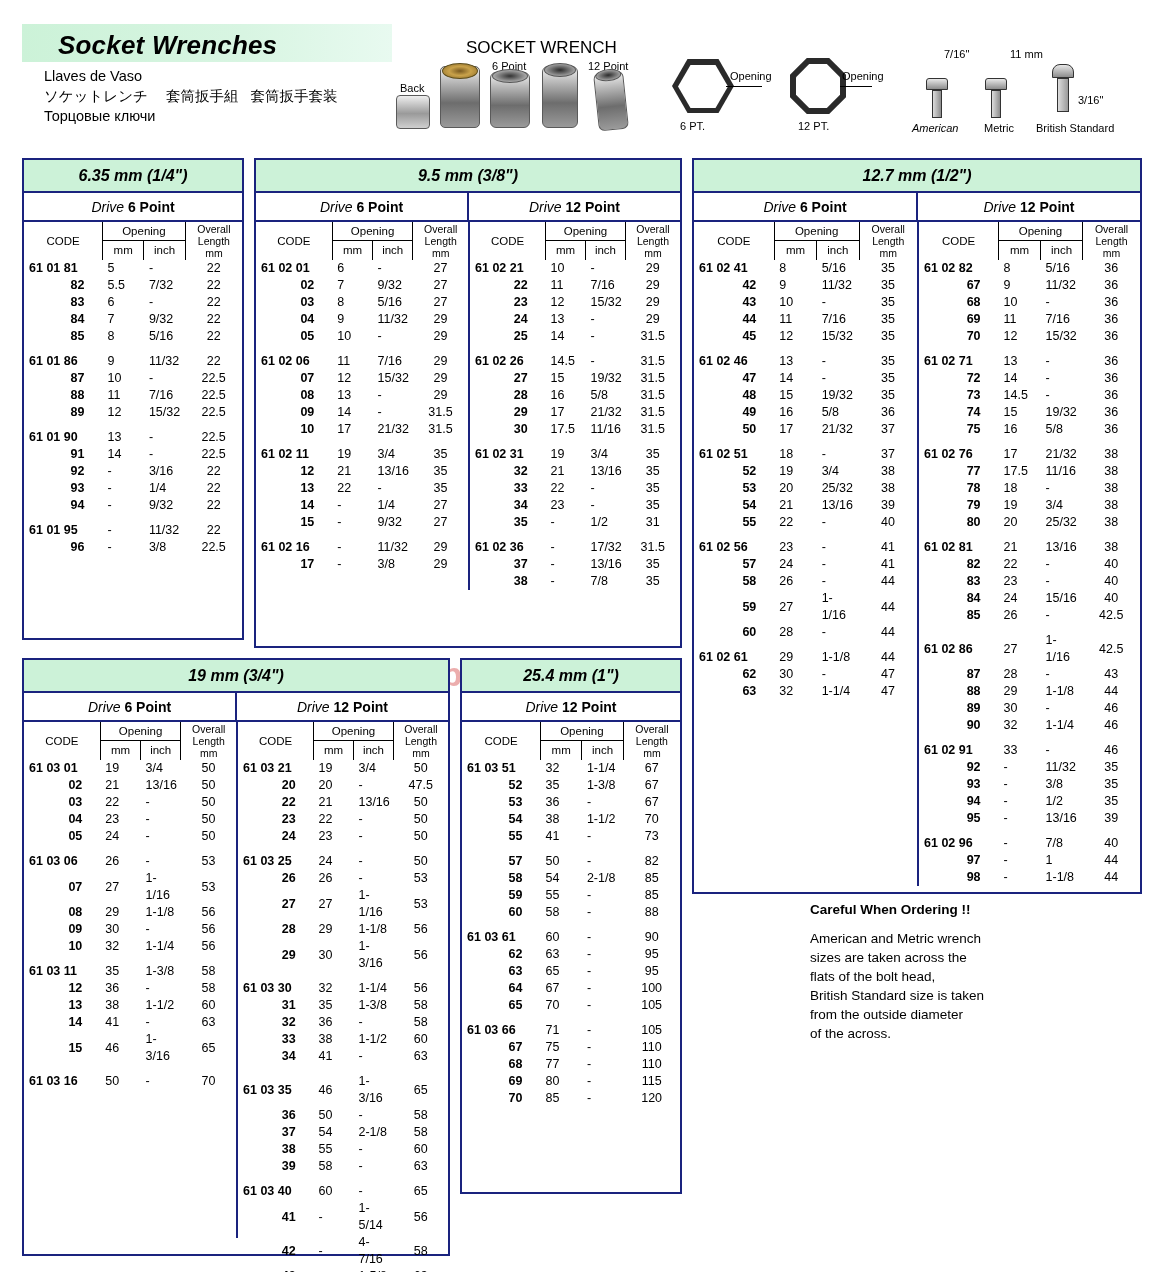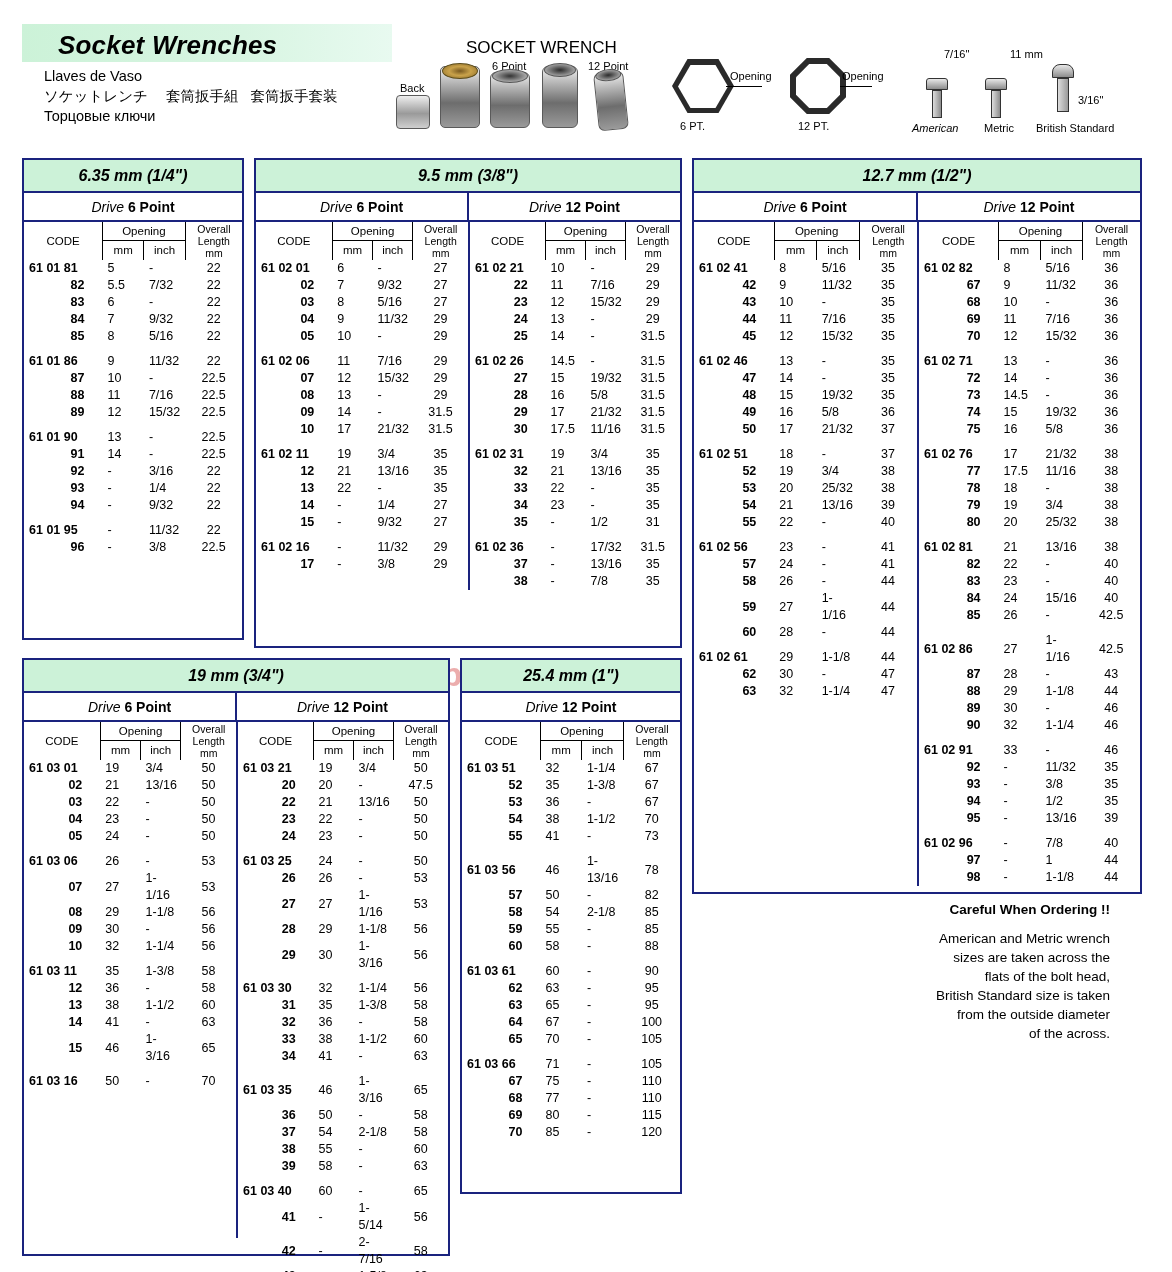--- a/index.html
+++ b/index.html
@@ -1334,21 +1334,21 @@
               </tr>
               <tr>
                 <td class="code cont">41</td>
                 <td class="v">-</td>
                 <td class="v">1-5/14</td>
                 <td class="c">56</td>
               </tr>
               <tr>
                 <td class="code cont">42</td>
                 <td class="v">-</td>
-                <td class="v">2-7/16</td>
+                <td class="v">4-7/16</td>
                 <td class="c">58</td>
               </tr>
               <tr>
                 <td class="code cont">43</td>
                 <td class="v">-</td>
                 <td class="v">1-5/8</td>
                 <td class="c">63</td>
               </tr>
             </tbody>
         </table>
@@ -1414,26 +1414,20 @@
               <tr>
                 <td class="code cont">55</td>
                 <td class="v">41</td>
                 <td class="v">-</td>
                 <td class="c">73</td>
               </tr>
               <tr class="grp-gap">
                 <td colspan="4"></td>
               </tr>
               <tr>
-                <td class="code">61 03 56</td>
-                <td class="v">46</td>
-                <td class="v">1-13/16</td>
-                <td class="c">78</td>
-              </tr>
-              <tr>
                 <td class="code cont">57</td>
                 <td class="v">50</td>
                 <td class="v">-</td>
                 <td class="c">82</td>
               </tr>
               <tr>
                 <td class="code cont">58</td>
                 <td class="v">54</td>
                 <td class="v">2-1/8</td>
                 <td class="c">85</td>
@@ -1515,21 +1509,21 @@
                 <td class="v">85</td>
                 <td class="v">-</td>
                 <td class="c">120</td>
               </tr>
             </tbody>
         </table>
       </div>
     </div>
   </div>
 
-  <div class="note" style="left:810px; top:900px; width:300px;text-align:right;">
+  <div class="note" style="left:810px; top:900px; width:300px;">
     <div style="font-weight:bold; margin-bottom:10px;">Careful When Ordering !!</div>
     <div>American and Metric wrench</div>
     <div>sizes are  taken across the</div>
     <div>flats of the bolt head,</div>
     <div>British Standard size is taken</div>
     <div>from the outside diameter</div>
     <div>of the across.</div>
   </div>
 
 </div>

